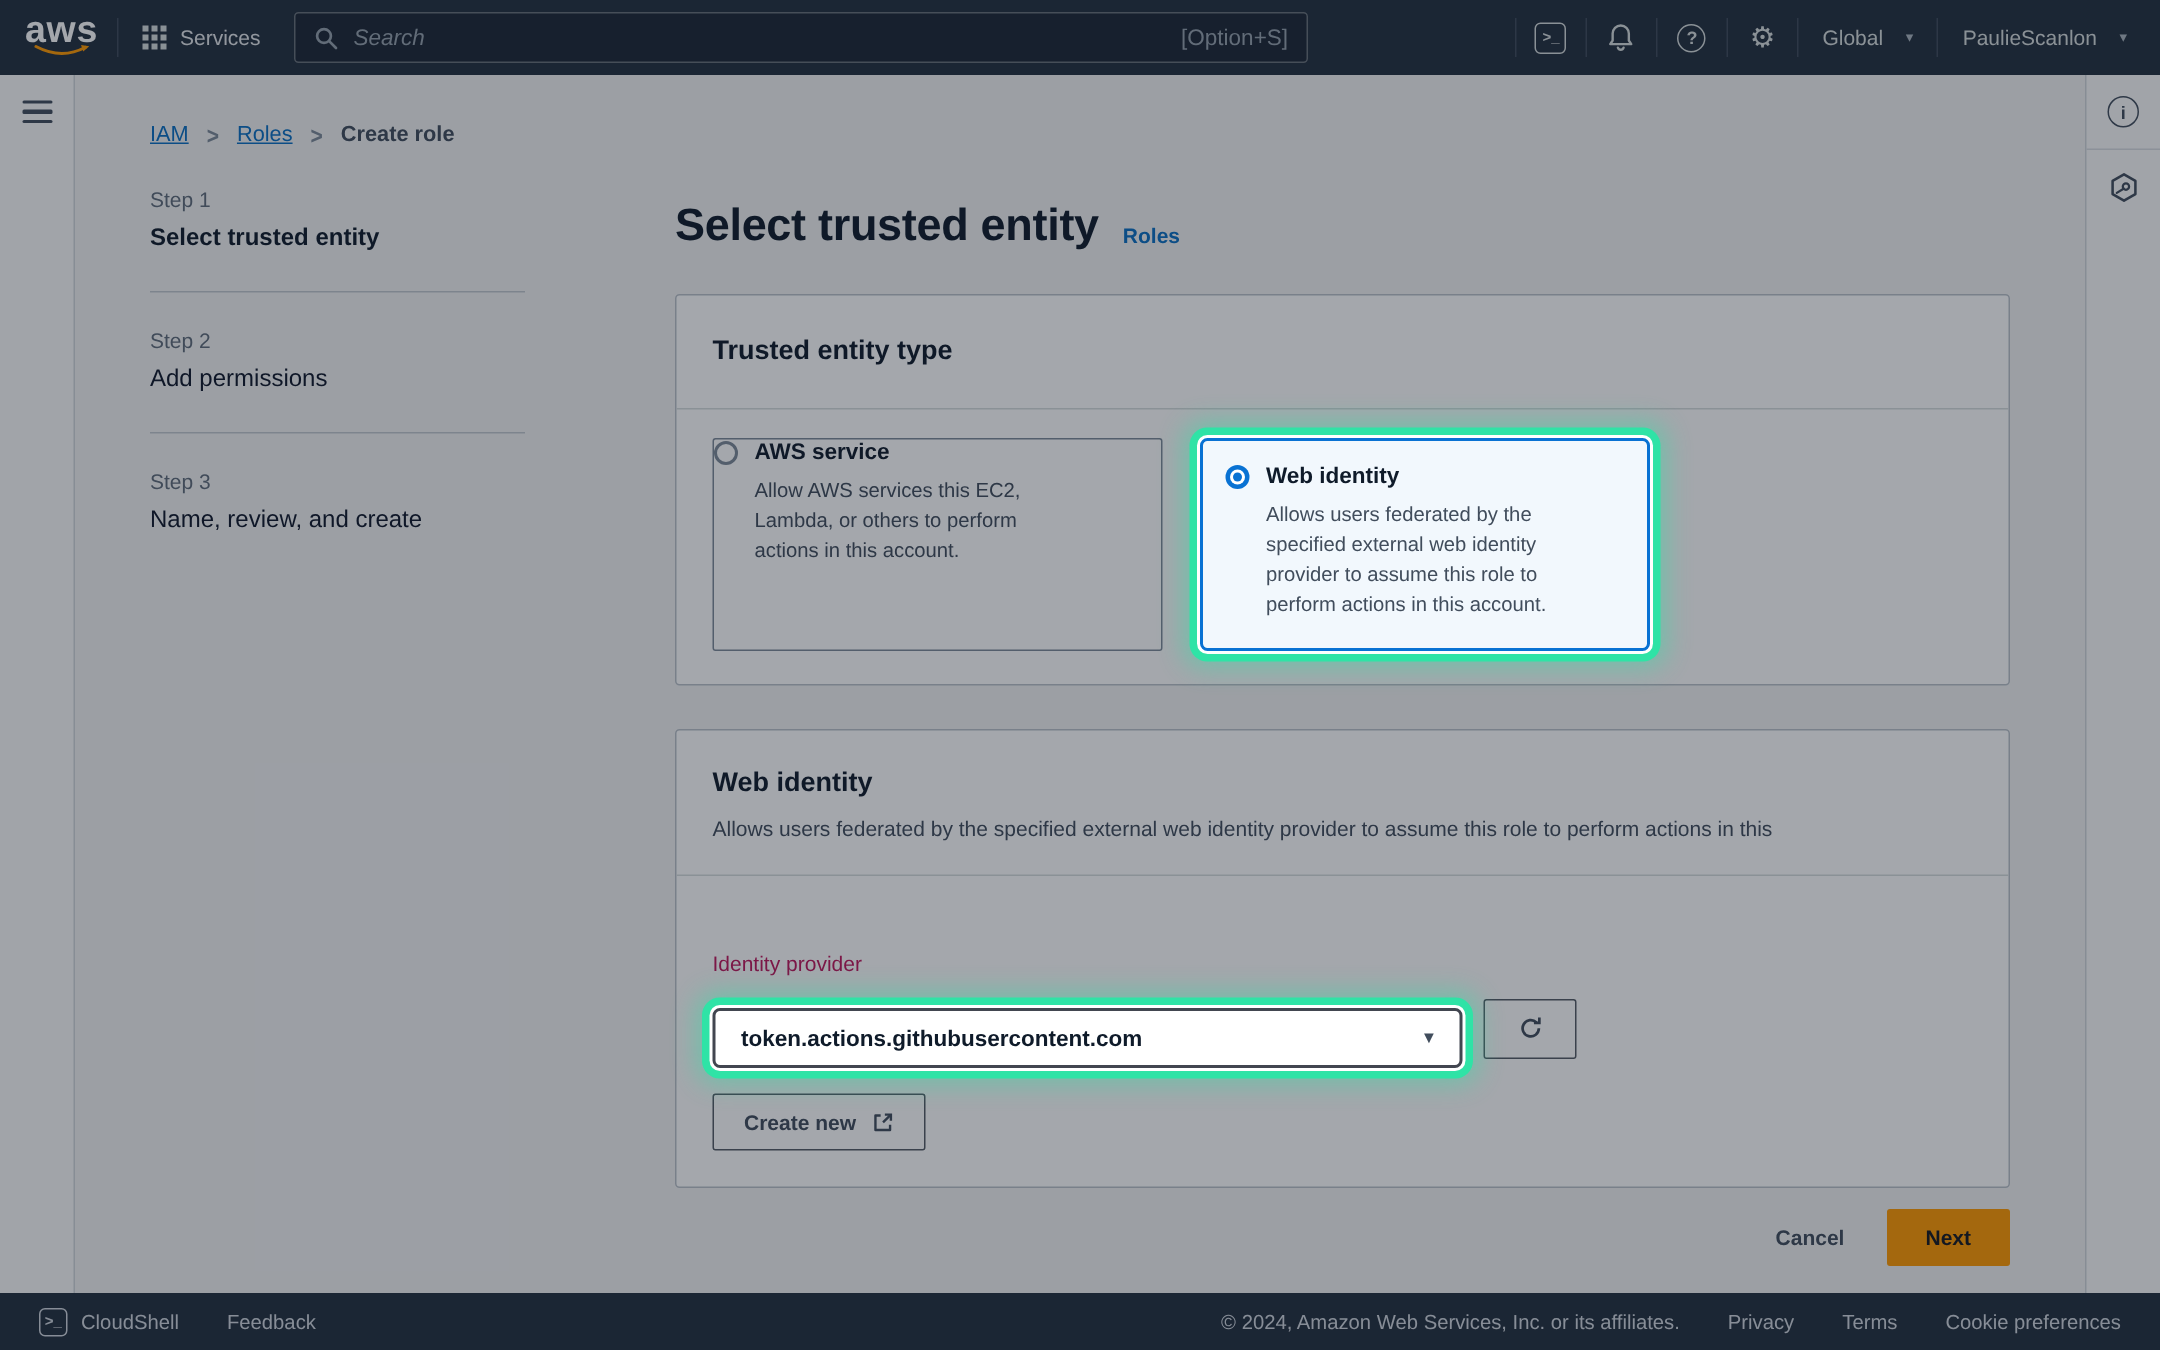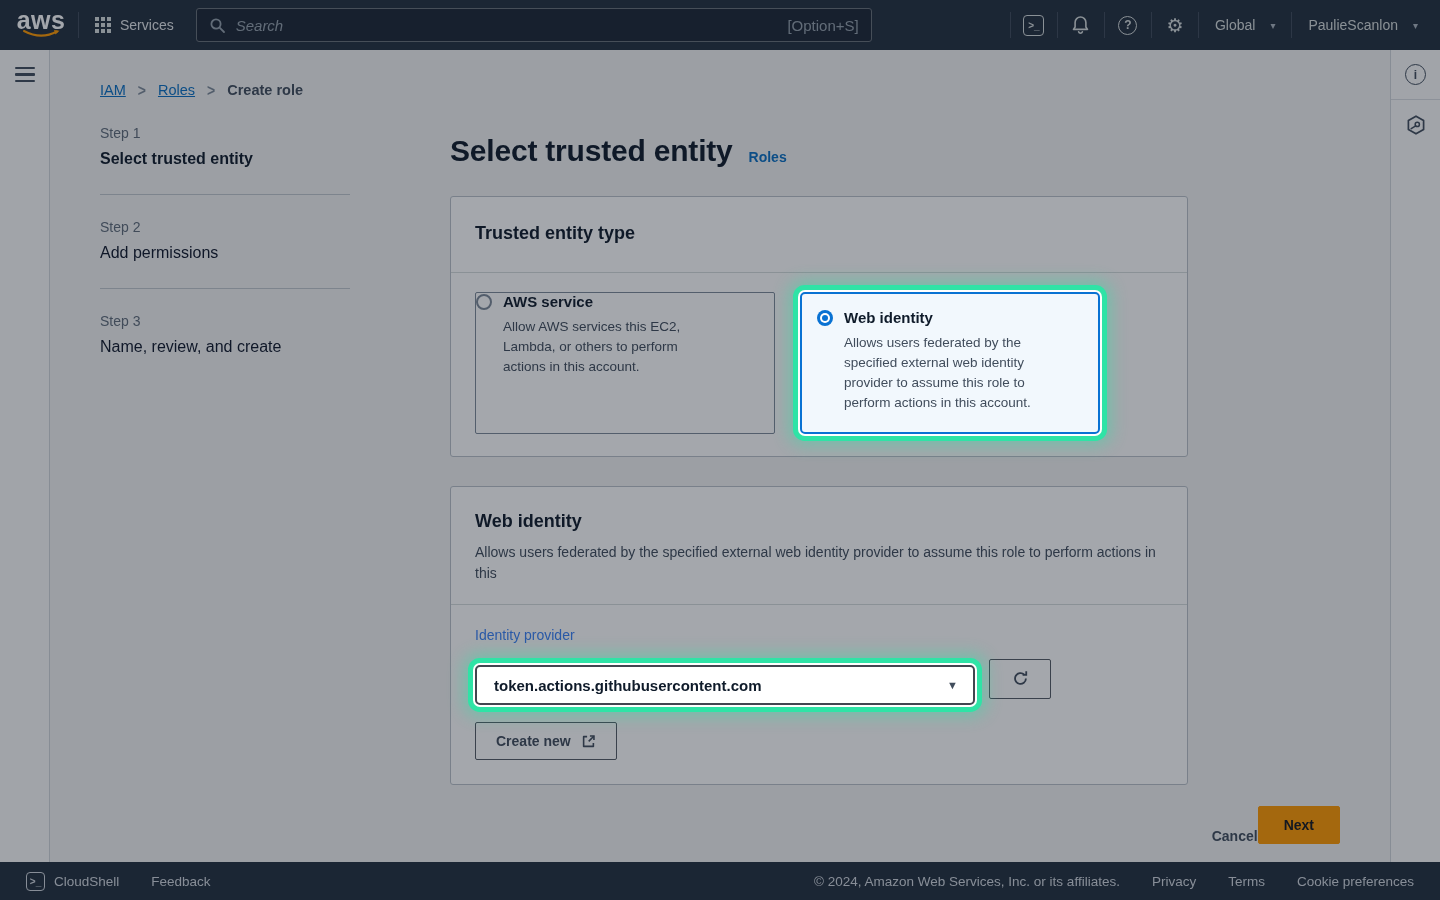--- a/index.html
+++ b/index.html
@@ -79,21 +79,21 @@
   .step-label { font-size:14px; color:#5f6b7a; }
   .step-title { font-size:16px; font-weight:700; color:#0f1b2a; margin-top:9px; }
   .step-title.inactive { font-weight:400; color:#0f172a; }
   .step-divider { border:none; border-top:1px solid #c1c7ce; margin:26px 0 24px; }
 
   
   .page-title-row { position:absolute; left:450px; top:132px; display:flex; }
   .page-title { font-size:30px; line-height:38px; font-weight:700; color:#0f1b2a; letter-spacing:-.2px; }
   .info-link { font-size:14px; font-weight:700; color:#0a6fc2; align-self:flex-end; margin:0 0 5px 16px; cursor:pointer; }
 
-  .card { position:absolute; left:450px; width:738px; background:#ffffff; border:1px solid #bac1c9; border-radius:3px; }
+  .card { position:absolute; left:450px; width:890px; background:#ffffff; border:1px solid #bac1c9; border-radius:3px; }
   .card-header { padding:26px 24px 28px; border-bottom:1px solid #d5dbdb; }
   .card-title { font-size:18px; font-weight:700; color:#0f1b2a; }
   .card1 { top:196px; }
   .card1 .card-body { padding:19px 24px 22px; display:flex; gap:25px; }
 
   .tile {
     width:300px; height:142px; background:#ffffff;
     border:1px solid #7d8998; border-radius:2px;
     display:flex; gap:11px; cursor:pointer;
   }
@@ -109,38 +109,38 @@
     box-shadow: 0 0 0 2px #ffffff, 0 0 0 7px #2fe3a6, 0 0 16px 11px rgba(46,227,166,.42);
   }
   .tile.selected {
     background:#f2f8fd; border:2px solid #0972d3; border-radius:5px; padding:15px;
   }
 
   .card2 { top:486px; }
   .card2 .card-header { padding:24px 24px 20px; }
   .card-desc { font-size:14px; line-height:21px; color:#414d5c; margin-top:10px; max-width:820px; }
   .card2 .card-body { padding:22px 24px 24px; }
-  .field-label { font-size:14px; color:#3b82f6; margin-bottom:9px; }
+  .field-label { font-size:14px; color:#be185d; margin-bottom:9px;margin-top:28px; }
   .ip-row { display:flex; gap:14px; align-items:center; }
   .select {
     width:500px; height:40px; background:#ffffff;
     border:2px solid #424650; border-radius:5px;
     display:flex; align-items:center; padding:0 42px 0 17px;
     font-size:15px; font-weight:700; color:#0f1b2a; cursor:pointer;margin-top:13px;
   }
   .select .caret { position:absolute; right:15px; font-size:11px; color:#414d5c; }
   .btn {
     display:inline-flex; align-items:center; justify-content:center; gap:10px;
     border:1px solid #545b64; border-radius:2px; background:#ffffff;
     font-family:"Liberation Sans",sans-serif; font-size:14px; font-weight:700; color:#414d5c; cursor:pointer;
   }
   .refresh-btn { width:62px; height:40px; }
   .create-btn { height:38px; padding:0 20px; margin-top:17px; }
 
-  .actions { position:absolute; left:450px; top:806px; width:890px; display:flex; justify-content:flex-end; align-items:flex-end; }
+  .actions { position:absolute; left:450px; top:806px; width:890px; display:flex; justify-content:flex-end; align-items:center; gap:28px; }
   .cancel-link { font-size:14px; font-weight:700; color:#414d5c; cursor:pointer; }
   .next-btn { border:1px solid #ff9900; background:#ff9900; color:#16191f; font-weight:700; font-size:14px;
     border-radius:2px; padding:10px 25px; cursor:pointer; font-family:"Liberation Sans",sans-serif; }
 
   
   .dim-overlay { position:absolute; inset:0; background:rgba(15,23,38,.38); z-index:50; pointer-events:none; }
 
   svg { display:block; }
 </style>
 </head>

